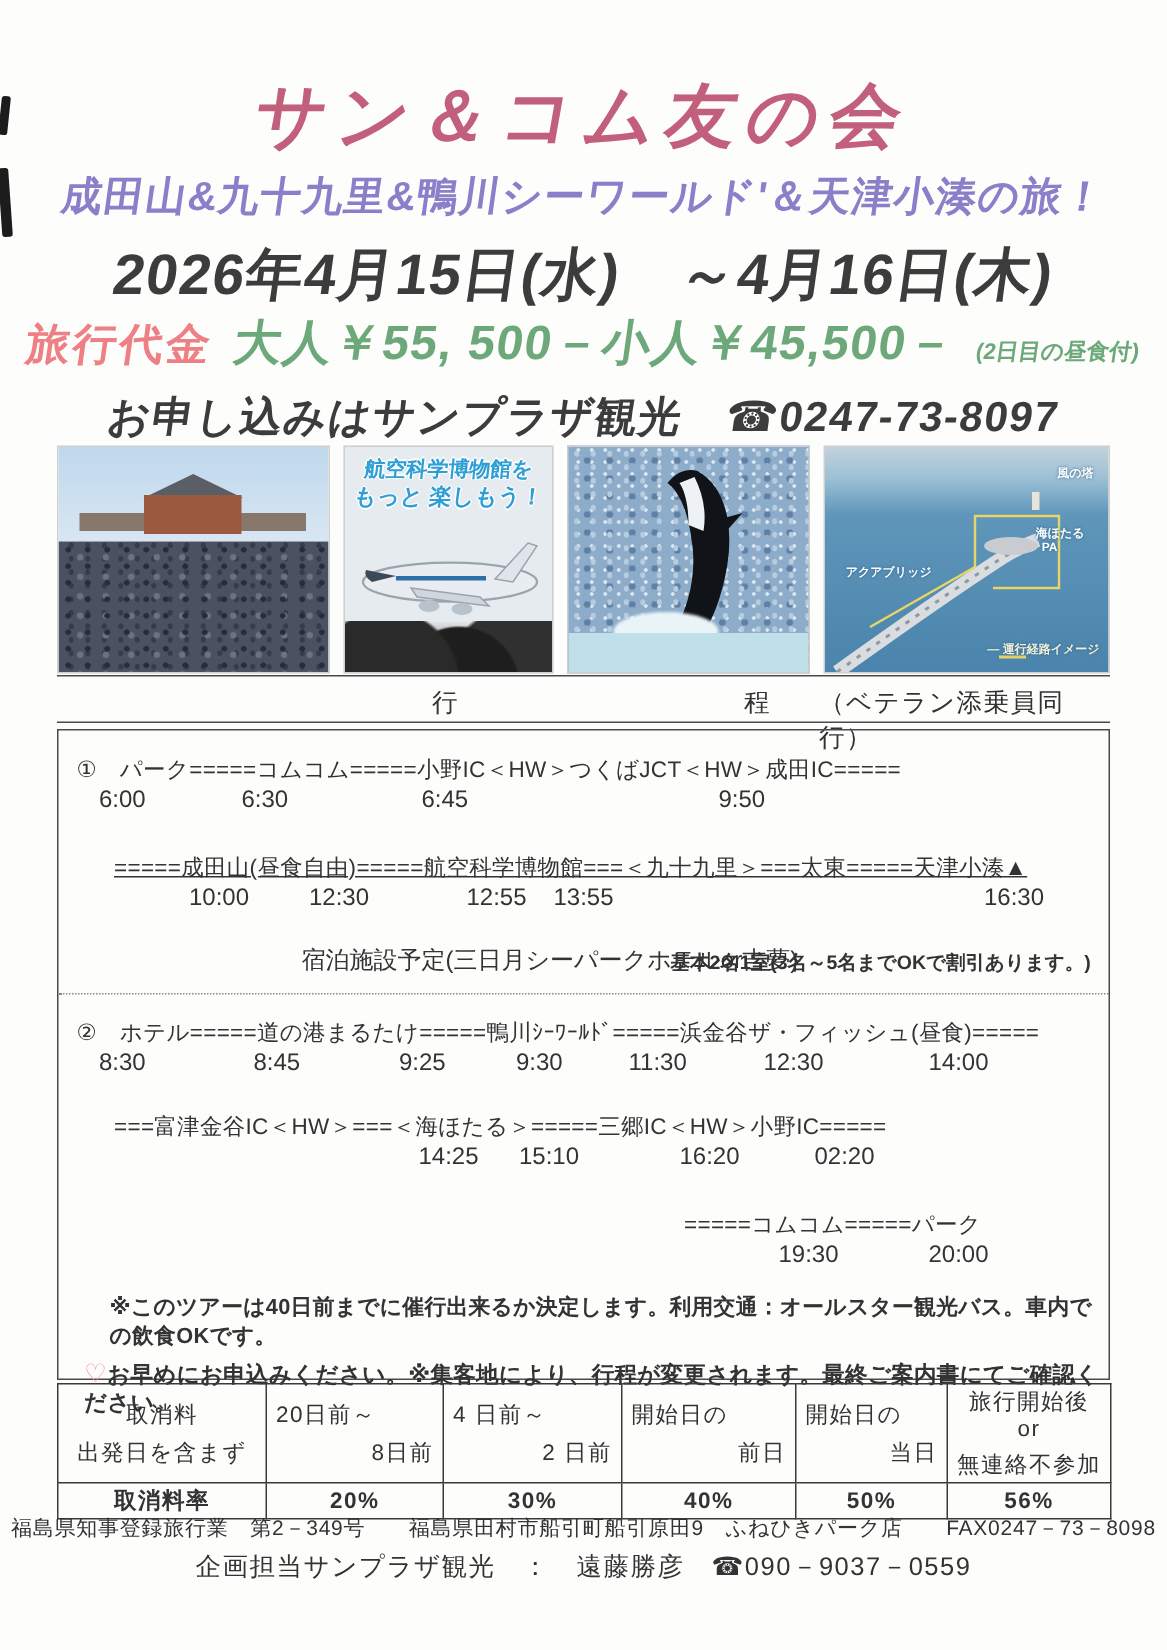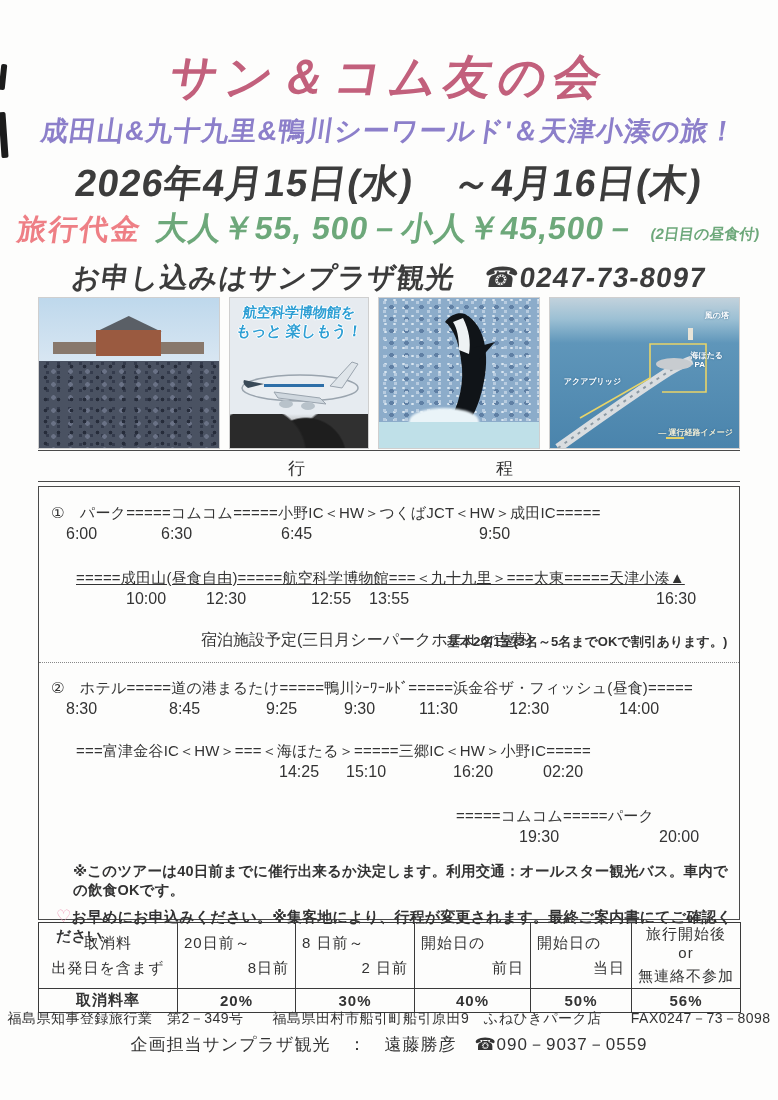--- a/index.html
+++ b/index.html
@@ -193,20 +193,21 @@
       <span class="lab lab-pa1">海ほたる</span>
       <span class="lab lab-pa2">PA</span>
       <span class="lab lab-bridge">アクアブリッジ</span>
       <span class="lab lab-legend">― 運行経路イメージ</span>
     </div>
   </div>
 
   <div class="kotei-band">
     <span class="k1">行</span>
     <span class="k2">程</span>
+    <span class="k3">（ベテラン添乗員同行）</span>
   </div>
 
   <div class="itin-box">
     <div class="route r1">①　パーク=====コムコム=====小野IC＜HW＞つくばJCT＜HW＞成田IC=====</div>
     <div class="times">
       <span style="left:27px">6:00</span>
       <span style="left:122px">6:30</span>
       <span style="left:242px">6:45</span>
       <span style="left:440px">9:50</span>
     </div>
@@ -236,21 +237,21 @@
     <div class="route r4">===富津金谷IC＜HW＞===＜海ほたる＞=====三郷IC＜HW＞小野IC=====</div>
     <div class="times">
       <span style="left:240px">14:25</span>
       <span style="left:307px">15:10</span>
       <span style="left:414px">16:20</span>
       <span style="left:504px">02:20</span>
     </div>
     <div class="route r5">=====コムコム=====パーク</div>
     <div class="times">
       <span style="left:480px">19:30</span>
-      <span style="left:620px">20:00</span>
+      <span style="left:580px">20:00</span>
     </div>
     <div class="note1">※このツアーは40日前までに催行出来るか決定します。利用交通：オールスター観光バス。車内での飲食OKです。</div>
     <div class="note2">
       <span class="heart">♡</span><span>お早めにお申込みください。※集客地により、行程が変更されます。最終ご案内書にてご確認ください。</span>
     </div>
   </div>
 
   <table class="cancel">
     <colgroup>
       <col style="width:139px">
@@ -264,21 +265,21 @@
         <tr>
       <td class="hdr">
         <span class="l1 c">取消料</span>
         <span class="l2 c" style="text-align:center">出発日を含まず</span>
       </td>
       <td class="hdr">
         <span class="l1">20日前～</span>
         <span class="l2">8日前</span>
       </td>
       <td class="hdr">
-        <span class="l1">8 日前～</span>
+        <span class="l1">4 日前～</span>
         <span class="l2">2 日前</span>
       </td>
       <td class="hdr">
         <span class="l1">開始日の</span>
         <span class="l2">前日</span>
       </td>
       <td class="hdr">
         <span class="l1">開始日の</span>
         <span class="l2">当日</span>
       </td>

